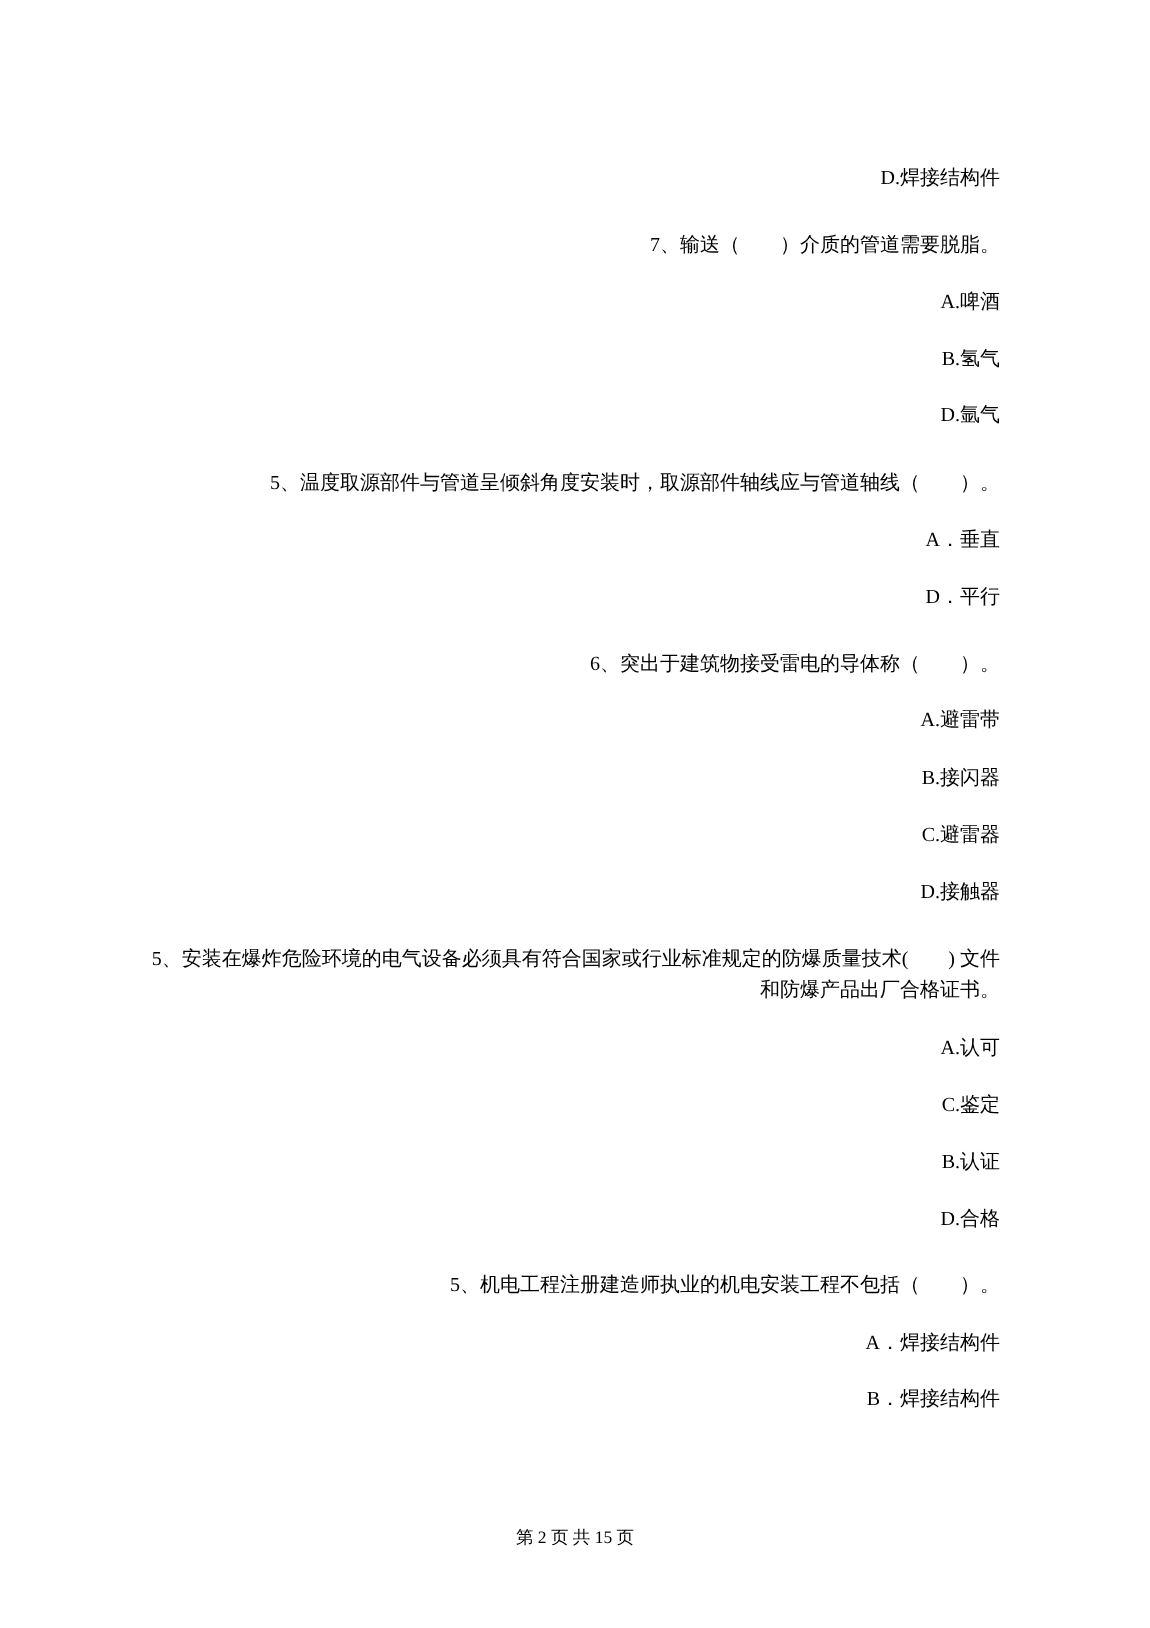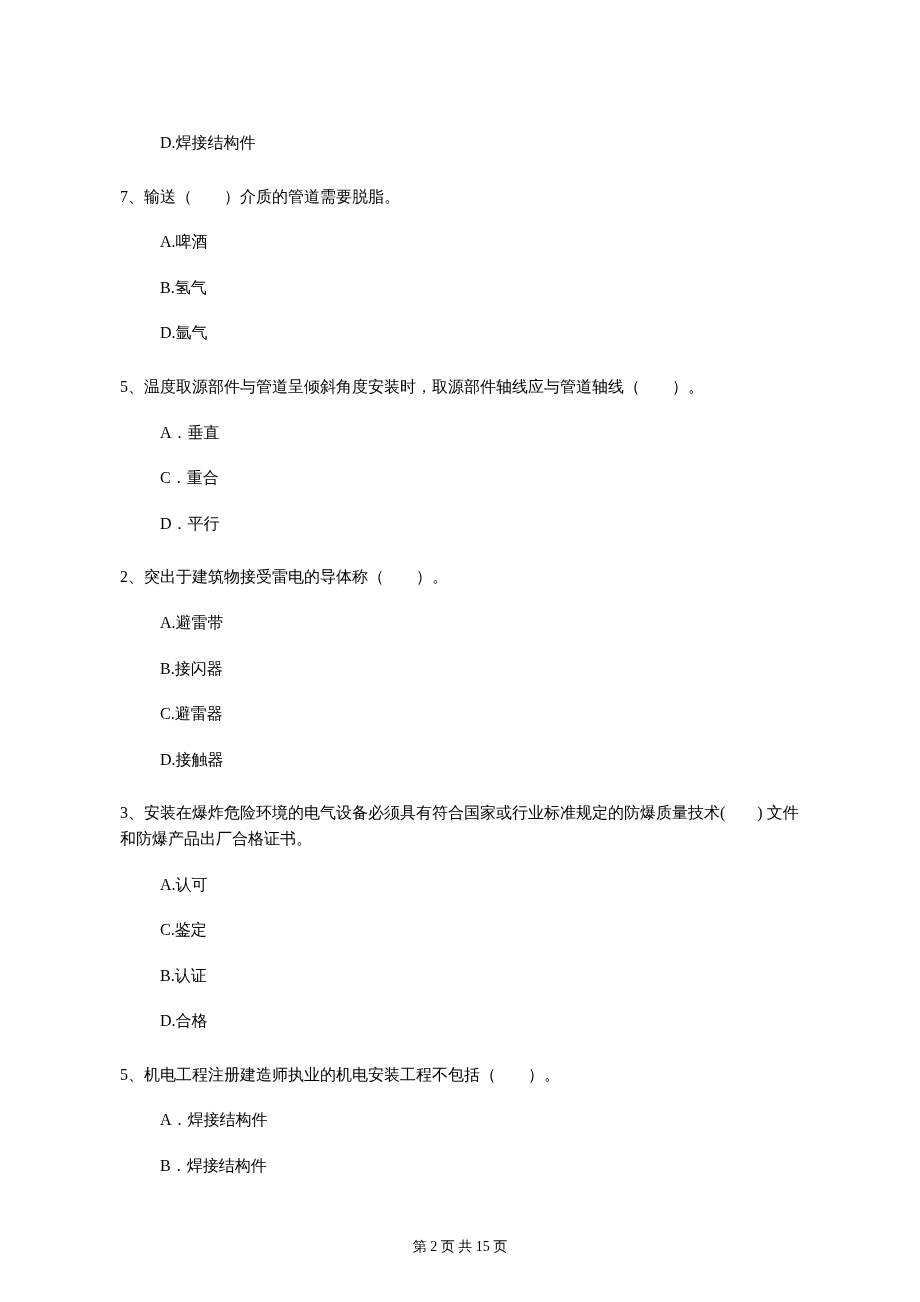--- a/index.html
+++ b/index.html
@@ -9,60 +9,60 @@
     font-family: "SimSun", "宋体", serif;
     font-size: 16px;
     color: #000000;
     width: 920px;
     height: 1302px;
     position: relative;
     line-height: 1.6;
   }
   .page {
     padding: 110px 120px 0 120px;
+    text-align: right;
   }
   .option {
     margin: 20px 0 20px 40px;
   }
   .question {
     margin: 28px 0 20px 0;
   }
   .footer {
     position: absolute;
-    bottom: 44px;
+    bottom: 60px;
     width: 920px;
     text-align: center;
     font-size: 14px;
     color: #000000;
   }
 </style>
 </head>
 <body>
 
 <div class="page">
 
   <div class="option">D.焊接结构件</div>
 
   <div class="question">7、输送（　　）介质的管道需要脱脂。</div>
   <div class="option">A.啤酒</div>
   <div class="option">B.氢气</div>
   <div class="option">D.氩气</div>
 
   <div class="question">5、温度取源部件与管道呈倾斜角度安装时，取源部件轴线应与管道轴线（　　）。</div>
   <div class="option">A．垂直</div>
-  <div class="option">C．重合</div>
   <div class="option">D．平行</div>
 
-  <div class="question">2、突出于建筑物接受雷电的导体称（　　）。</div>
+  <div class="question">6、突出于建筑物接受雷电的导体称（　　）。</div>
   <div class="option">A.避雷带</div>
   <div class="option">B.接闪器</div>
   <div class="option">C.避雷器</div>
   <div class="option">D.接触器</div>
 
-  <div class="question">3、安装在爆炸危险环境的电气设备必须具有符合国家或行业标准规定的防爆质量技术(　　) 文件和防爆产品出厂合格证书。</div>
+  <div class="question">5、安装在爆炸危险环境的电气设备必须具有符合国家或行业标准规定的防爆质量技术(　　) 文件和防爆产品出厂合格证书。</div>
   <div class="option">A.认可</div>
   <div class="option">C.鉴定</div>
   <div class="option">B.认证</div>
   <div class="option">D.合格</div>
 
   <div class="question">5、机电工程注册建造师执业的机电安装工程不包括（　　）。</div>
   <div class="option">A．焊接结构件</div>
   <div class="option">B．焊接结构件</div>
 
 </div>

